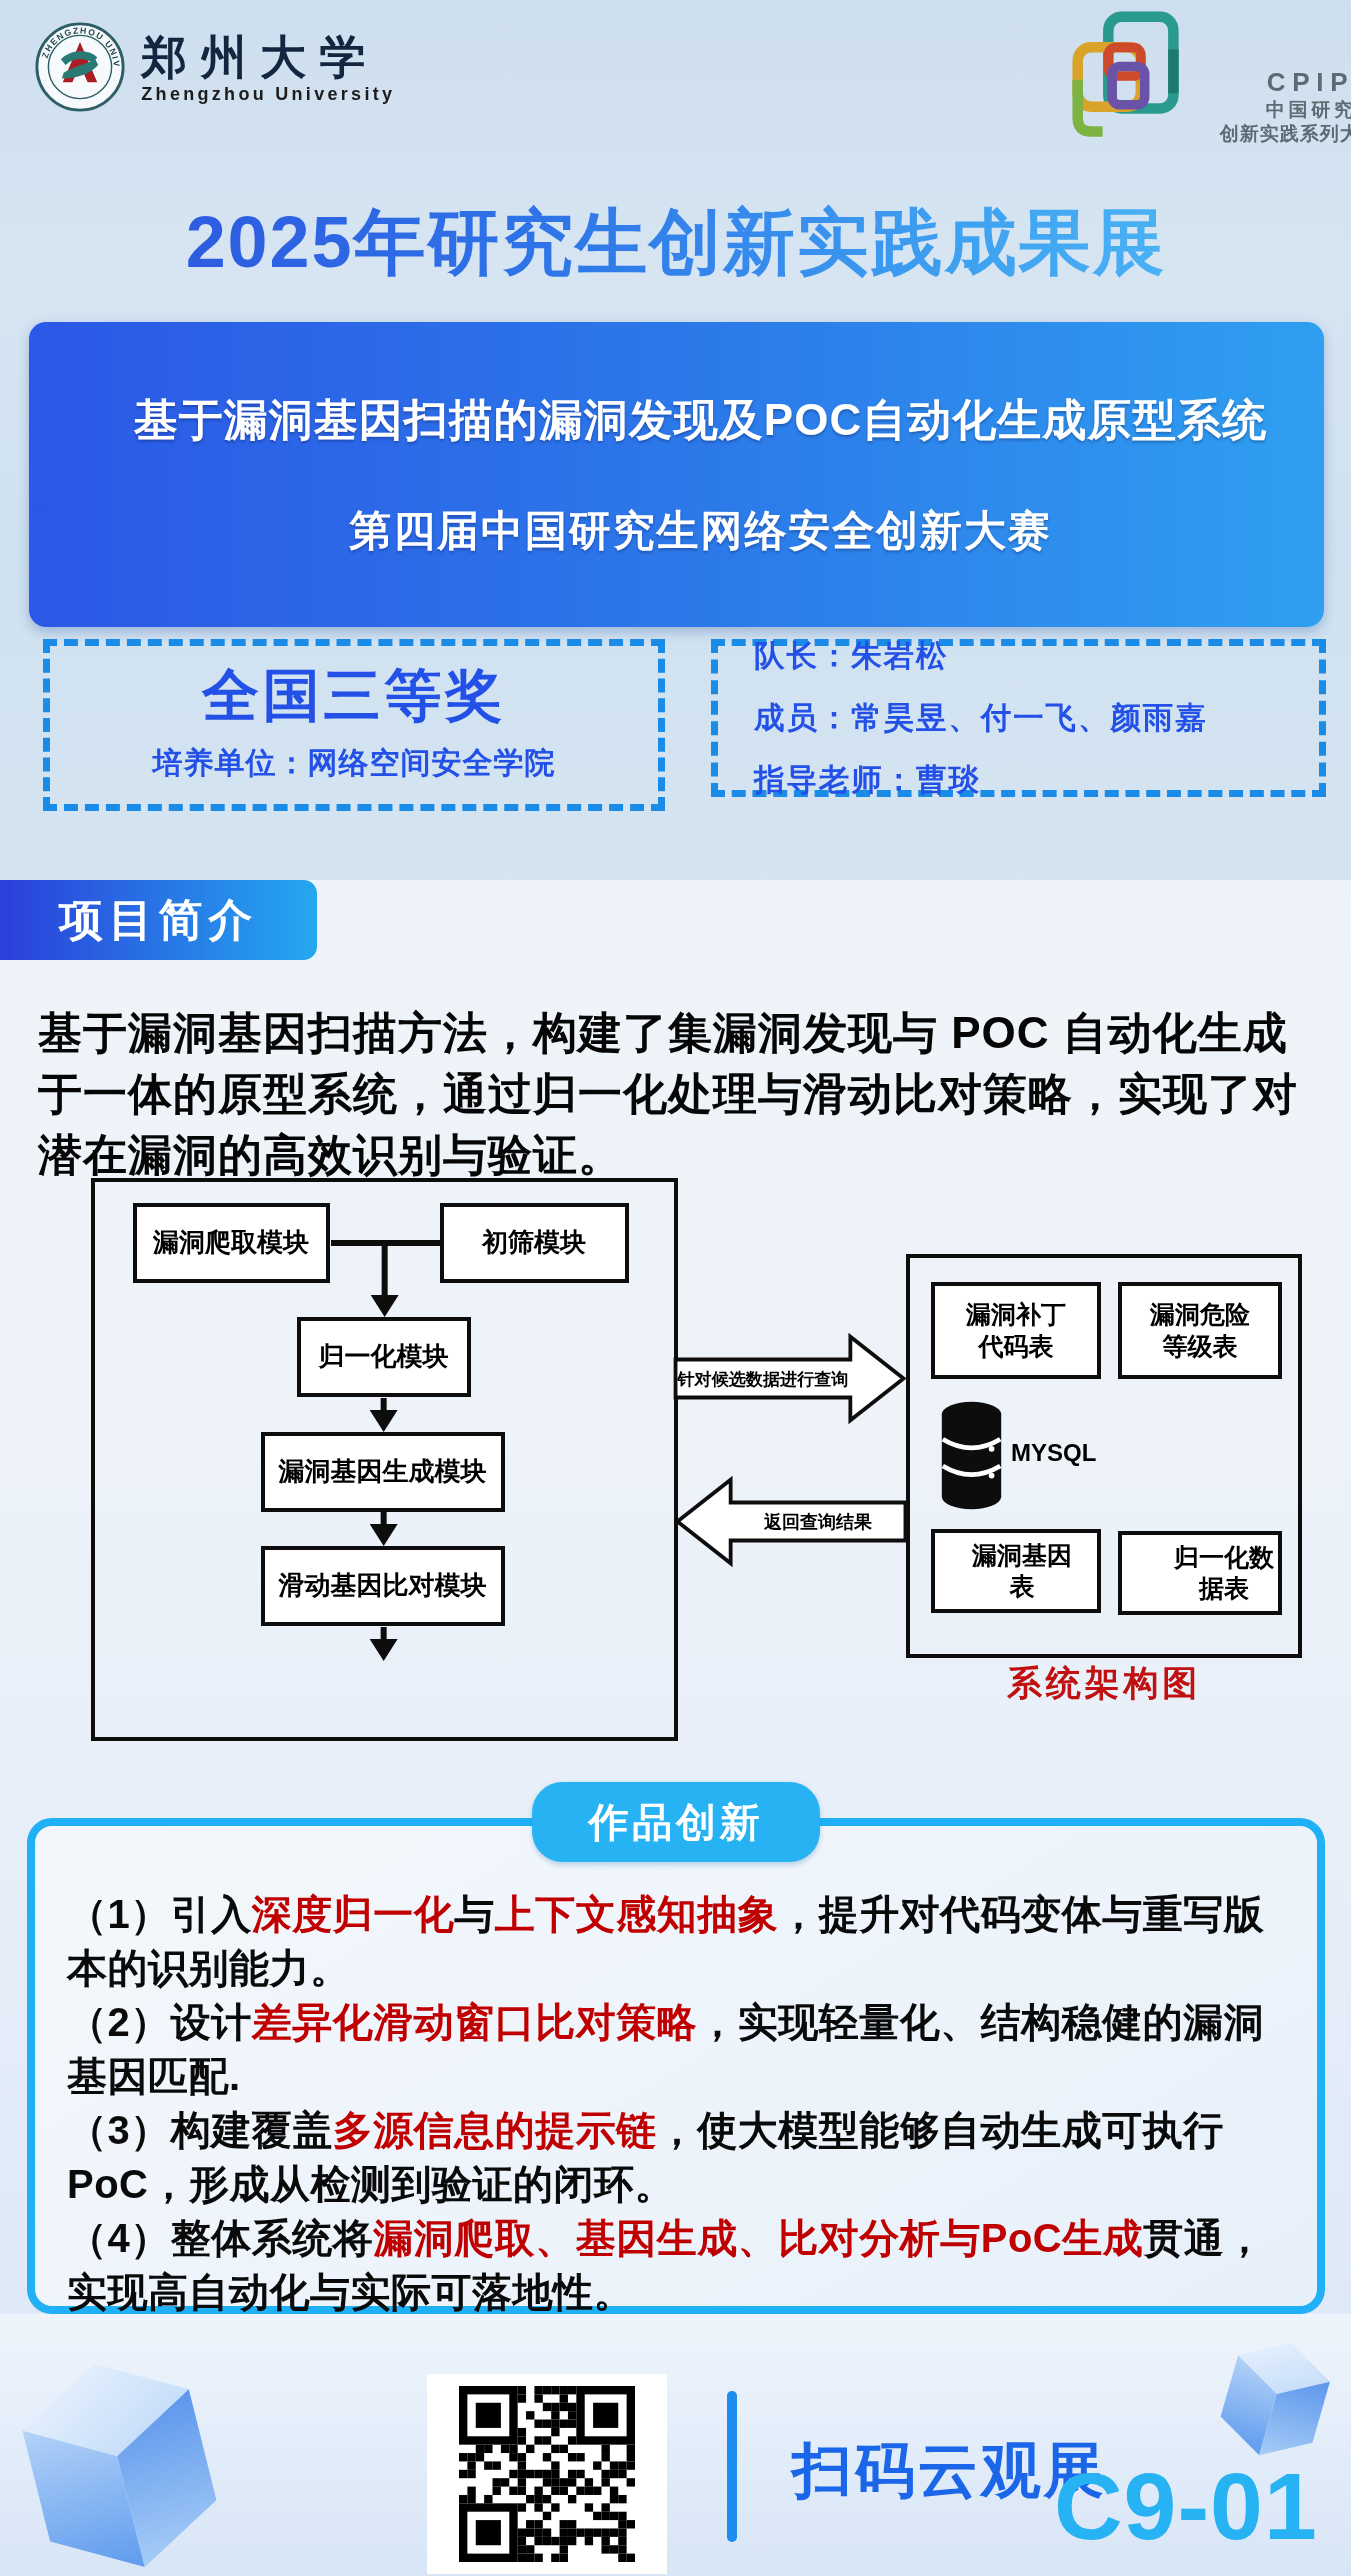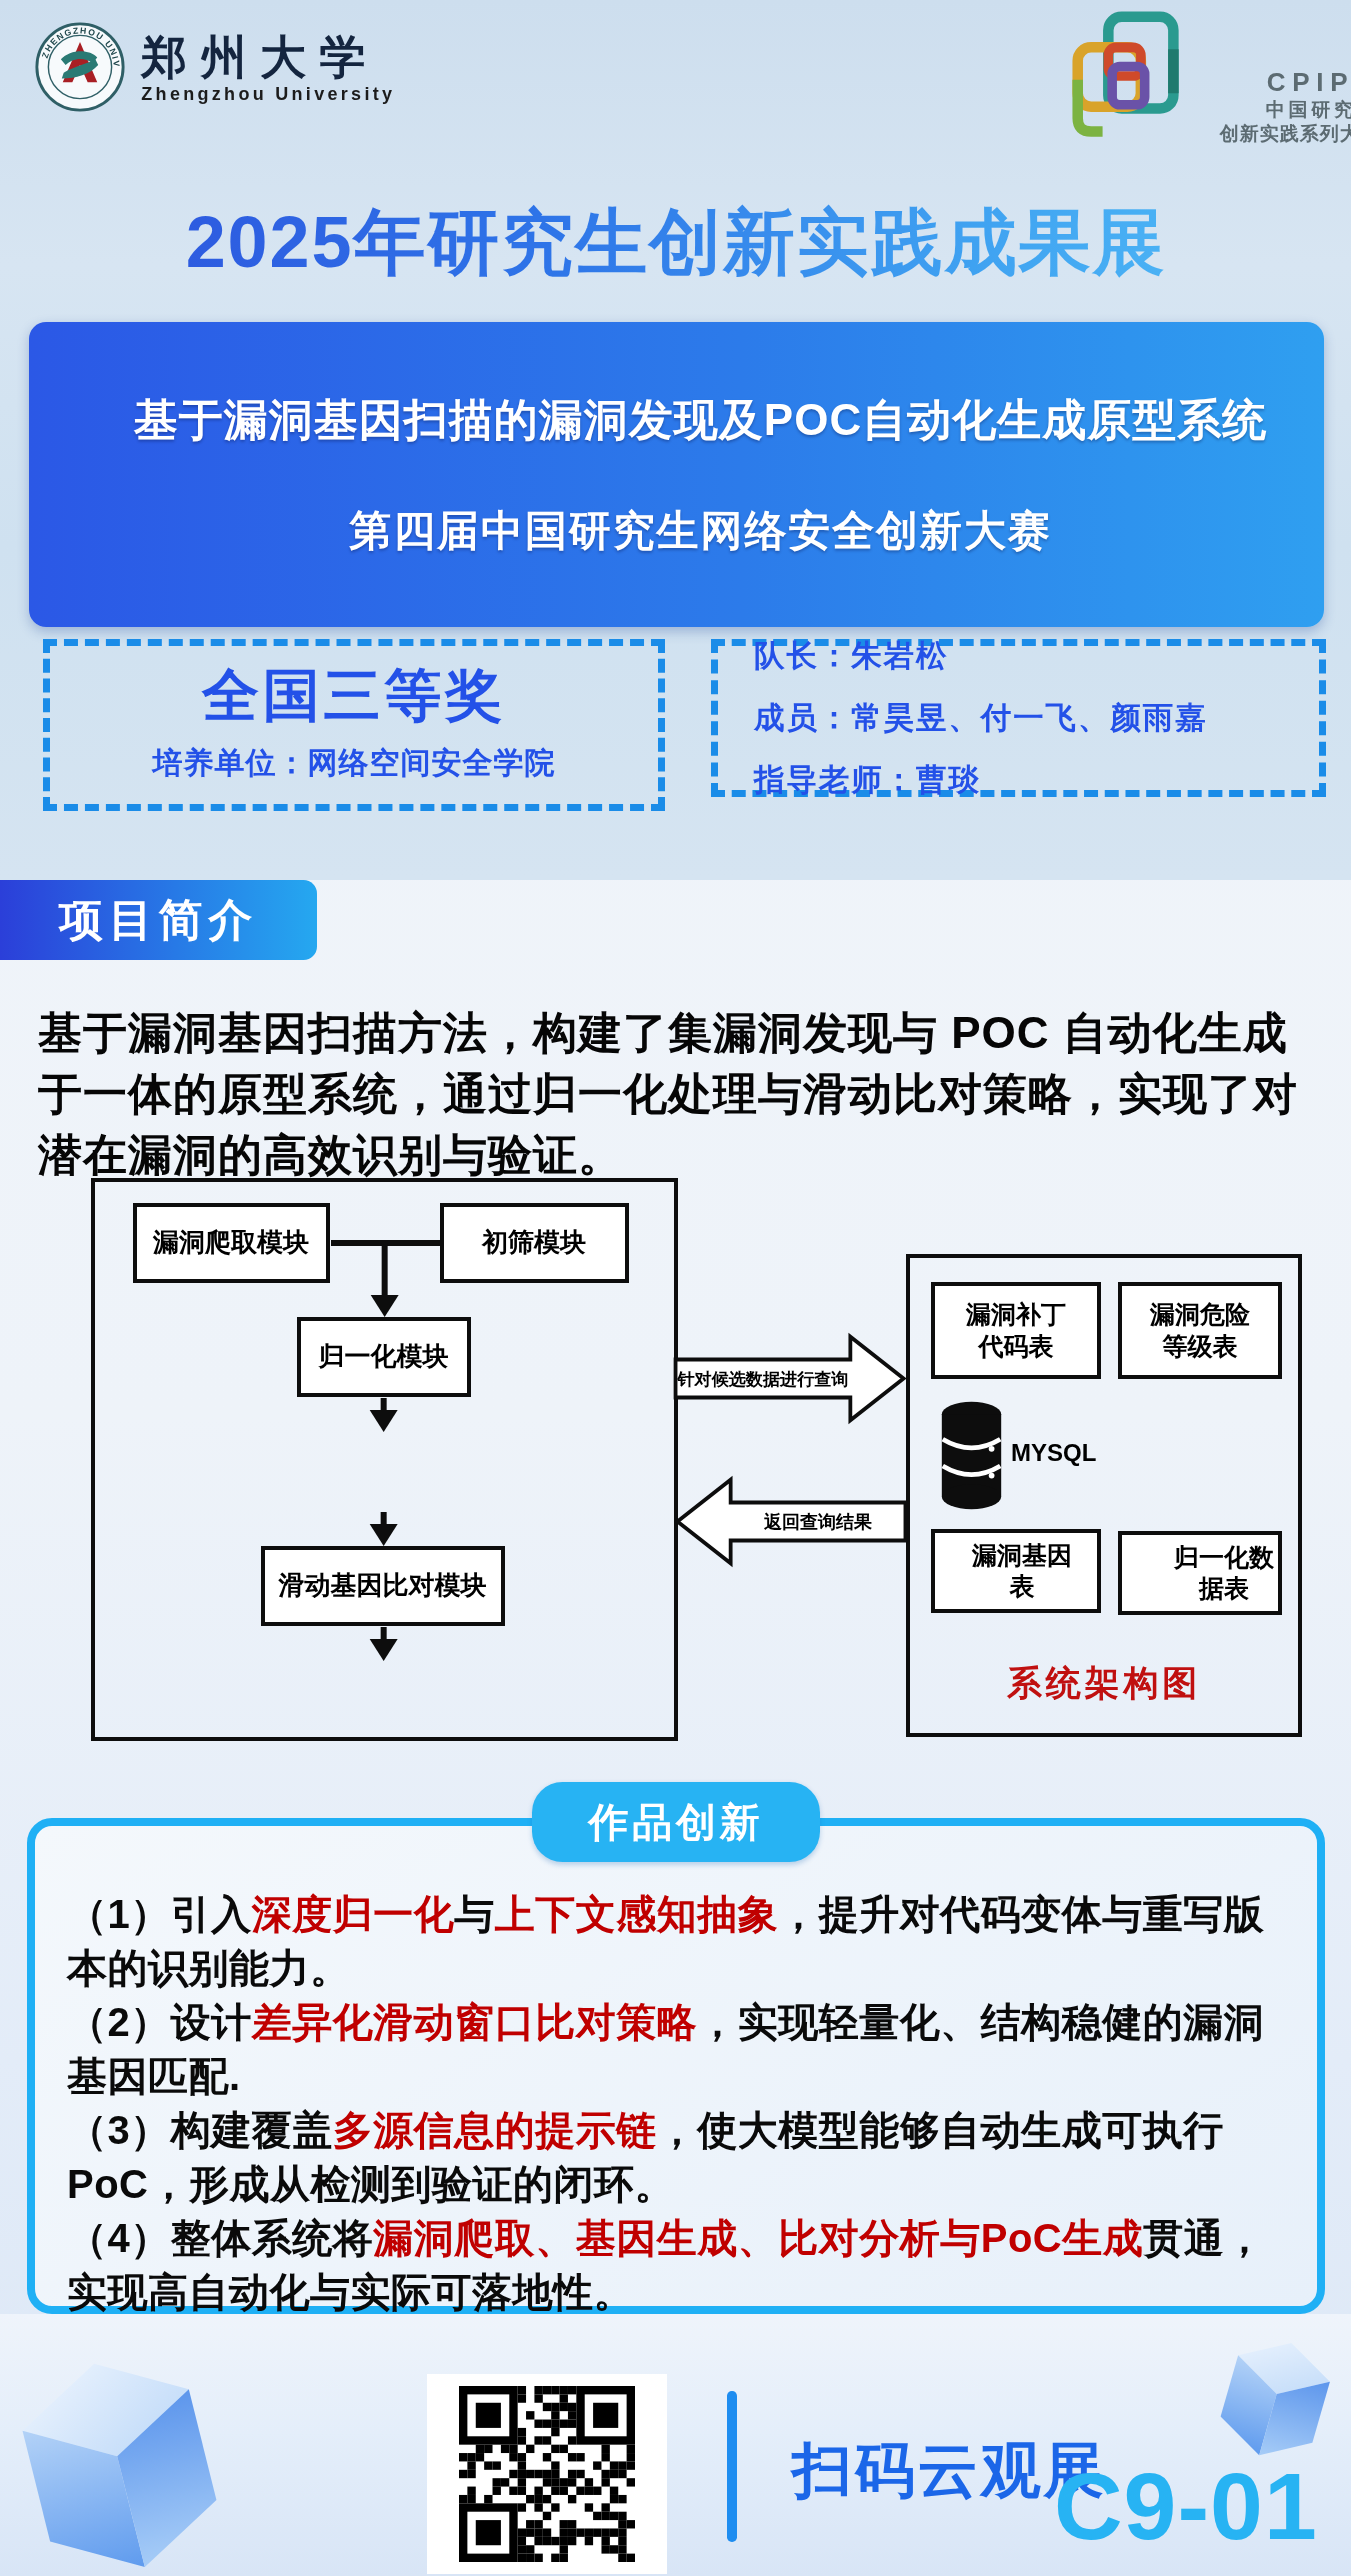--- a/index.html
+++ b/index.html
@@ -61,21 +61,21 @@
   
   #diagram{left:81px;top:1178px;width:1250px;height:572px;}
   #flow-box{left:9.5px;top:0;width:587px;height:563px;border:4.8px solid #0d0d0d;box-sizing:border-box;}
   .module{position:absolute;background:#fff;border:4.8px solid #0d0d0d;box-sizing:border-box;
     display:flex;align-items:center;justify-content:center;text-align:center;
     font-weight:900;font-size:26px;color:#000;white-space:pre-line;line-height:1.2;}
   #connector{position:absolute;left:236px;top:58px;width:110px;height:5.7px;background:#0d0d0d;}
   .varrow{position:absolute;width:6.7px;background:#0d0d0d;transform:translateX(-50%);}
   .varrow::after{content:"";position:absolute;top:100%;left:50%;margin-left:-14.3px;
     border-left:14.3px solid transparent;border-right:14.3px solid transparent;border-top:22px solid #0d0d0d;}
-  #db-box{left:825px;top:76px;width:396px;height:483px;border:4.8px solid #0d0d0d;box-sizing:border-box;}
+  #db-box{left:825px;top:76px;width:396px;height:404px;border:4.8px solid #0d0d0d;box-sizing:border-box;}
   .tbl{position:absolute;background:#fff;border:4.8px solid #0d0d0d;box-sizing:border-box;
     display:flex;align-items:center;justify-content:center;text-align:center;
     font-weight:900;font-size:25px;color:#000;white-space:pre-line;line-height:1.25;}
   #mysql-label{position:absolute;left:101px;top:181px;font-size:24px;font-weight:900;color:#000;}
   #diagram-caption{left:825px;top:482px;width:396px;text-align:center;
     font-size:35px;font-weight:900;color:#c01010;letter-spacing:3.8px;}
   .blockarrow-text{font-weight:900;fill:#000;}
 
   
   #innov-box{left:27px;top:1818px;width:1298px;height:496px;border:8.6px solid #1fb0f5;border-radius:25px;
@@ -171,20 +171,21 @@
 
   <div class="abs" id="diagram">
 
     <div class="abs" id="flow-box">
       <div class="module" style="left:38px;top:21px;width:197px;height:80px;">漏洞爬取模块</div>
       <div class="module" style="left:345px;top:21px;width:189px;height:80px;">初筛模块</div>
       <div id="connector"></div>
       <div class="varrow" style="left:290px;top:61px;height:52px;"></div>
       <div class="module" style="left:202px;top:135px;width:174px;height:80px;">归一化模块</div>
       <div class="varrow" style="left:289px;top:216px;height:12.4px;"></div>
+      <div class="module" style="left:166px;top:250px;width:244px;height:80px;">漏洞基因生成模块</div>
       <div class="varrow" style="left:289px;top:330px;height:12.4px;"></div>
       <div class="module" style="left:166px;top:364px;width:244px;height:80px;">滑动基因比对模块</div>
       <div class="varrow" style="left:289px;top:445px;height:12.4px;"></div>
     </div>
 
     <svg class="abs" style="left:592px;top:153px;" width="235" height="95" viewBox="0 0 246 100">
       <polygon points="2,30 186,30 186,6 242,50 186,94 186,70 2,70" fill="#fff" stroke="#0d0d0d" stroke-width="4"></polygon>
       <text class="blockarrow-text" x="94" y="57" font-size="18" text-anchor="middle">针对候选数据进行查询</text>
     </svg>
     <svg class="abs" style="left:592px;top:296px;" width="235" height="95" viewBox="0 0 246 100">

